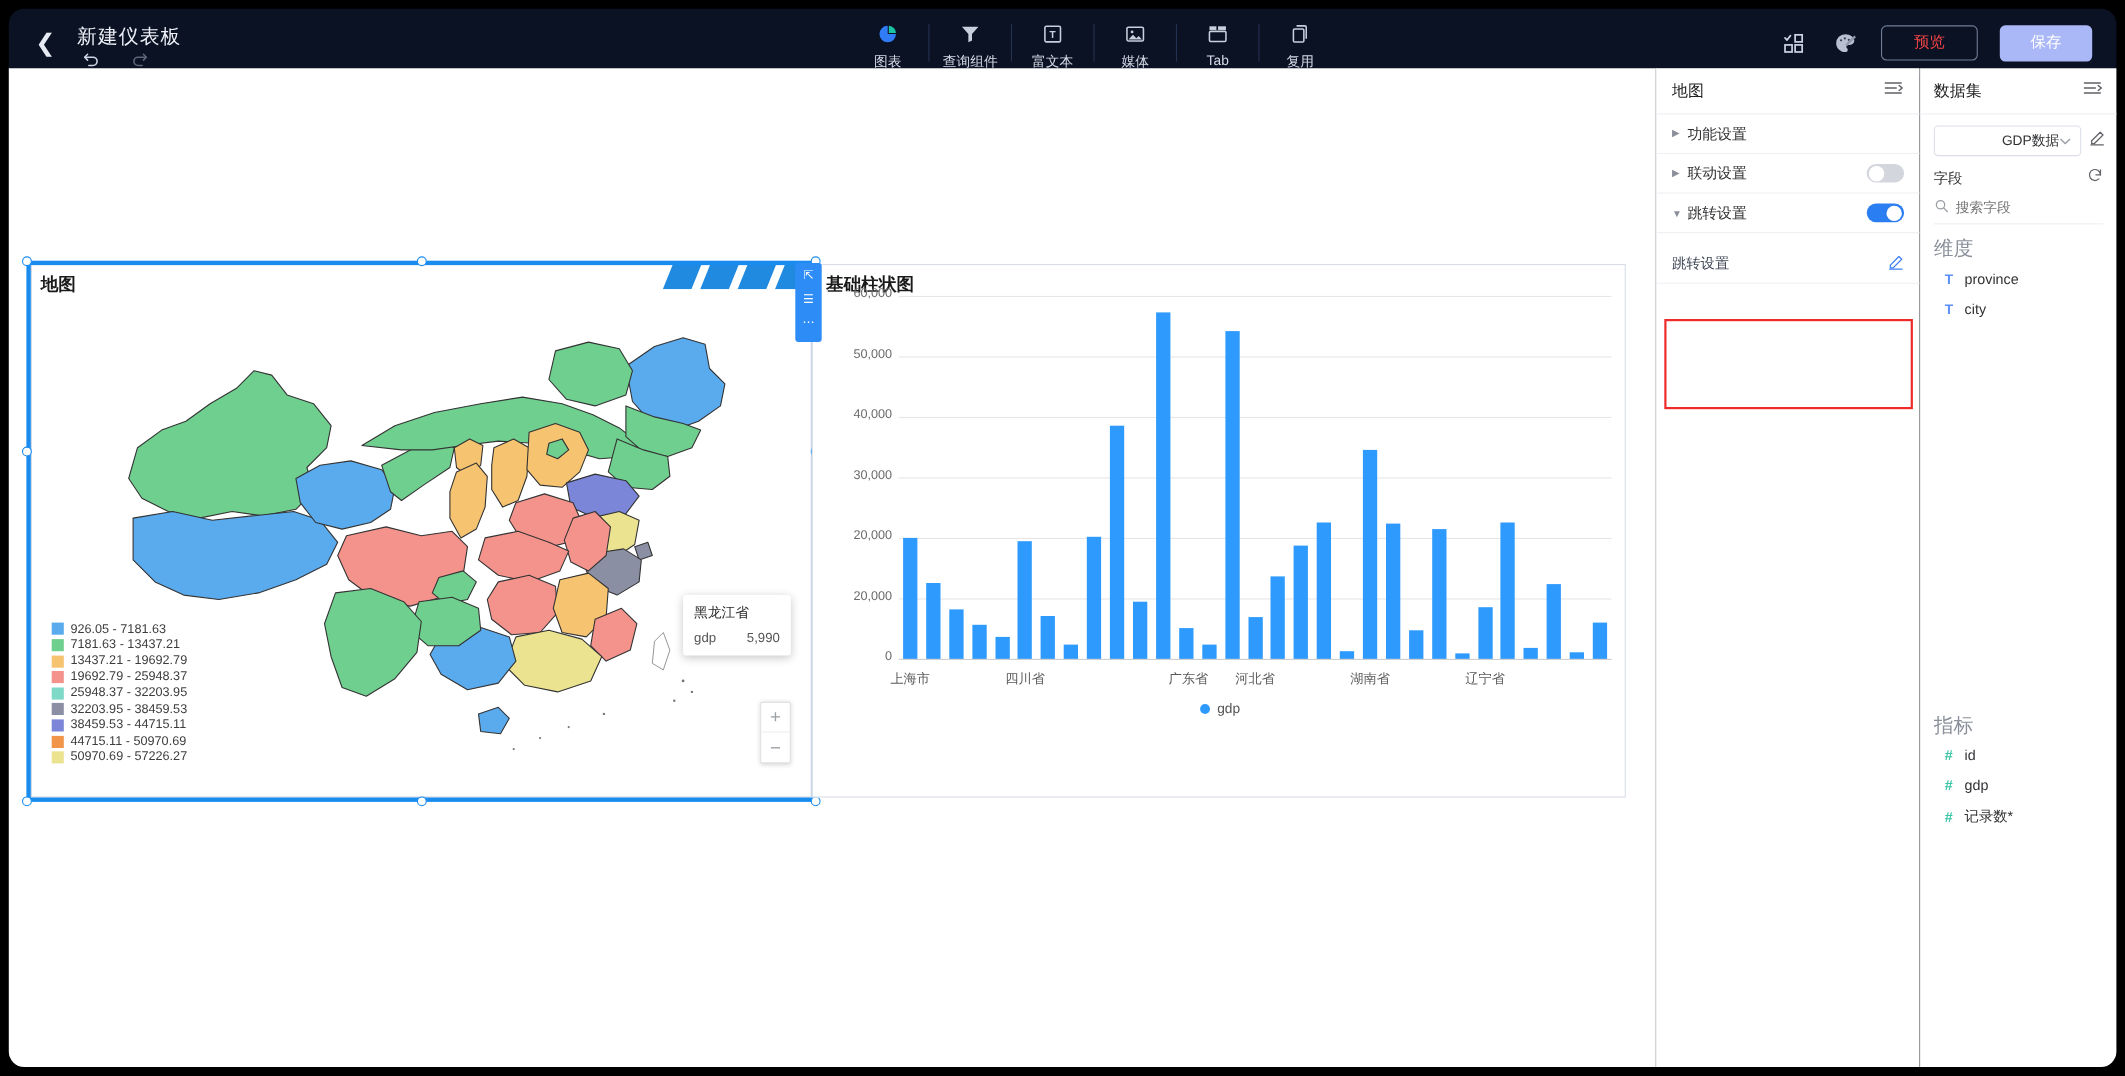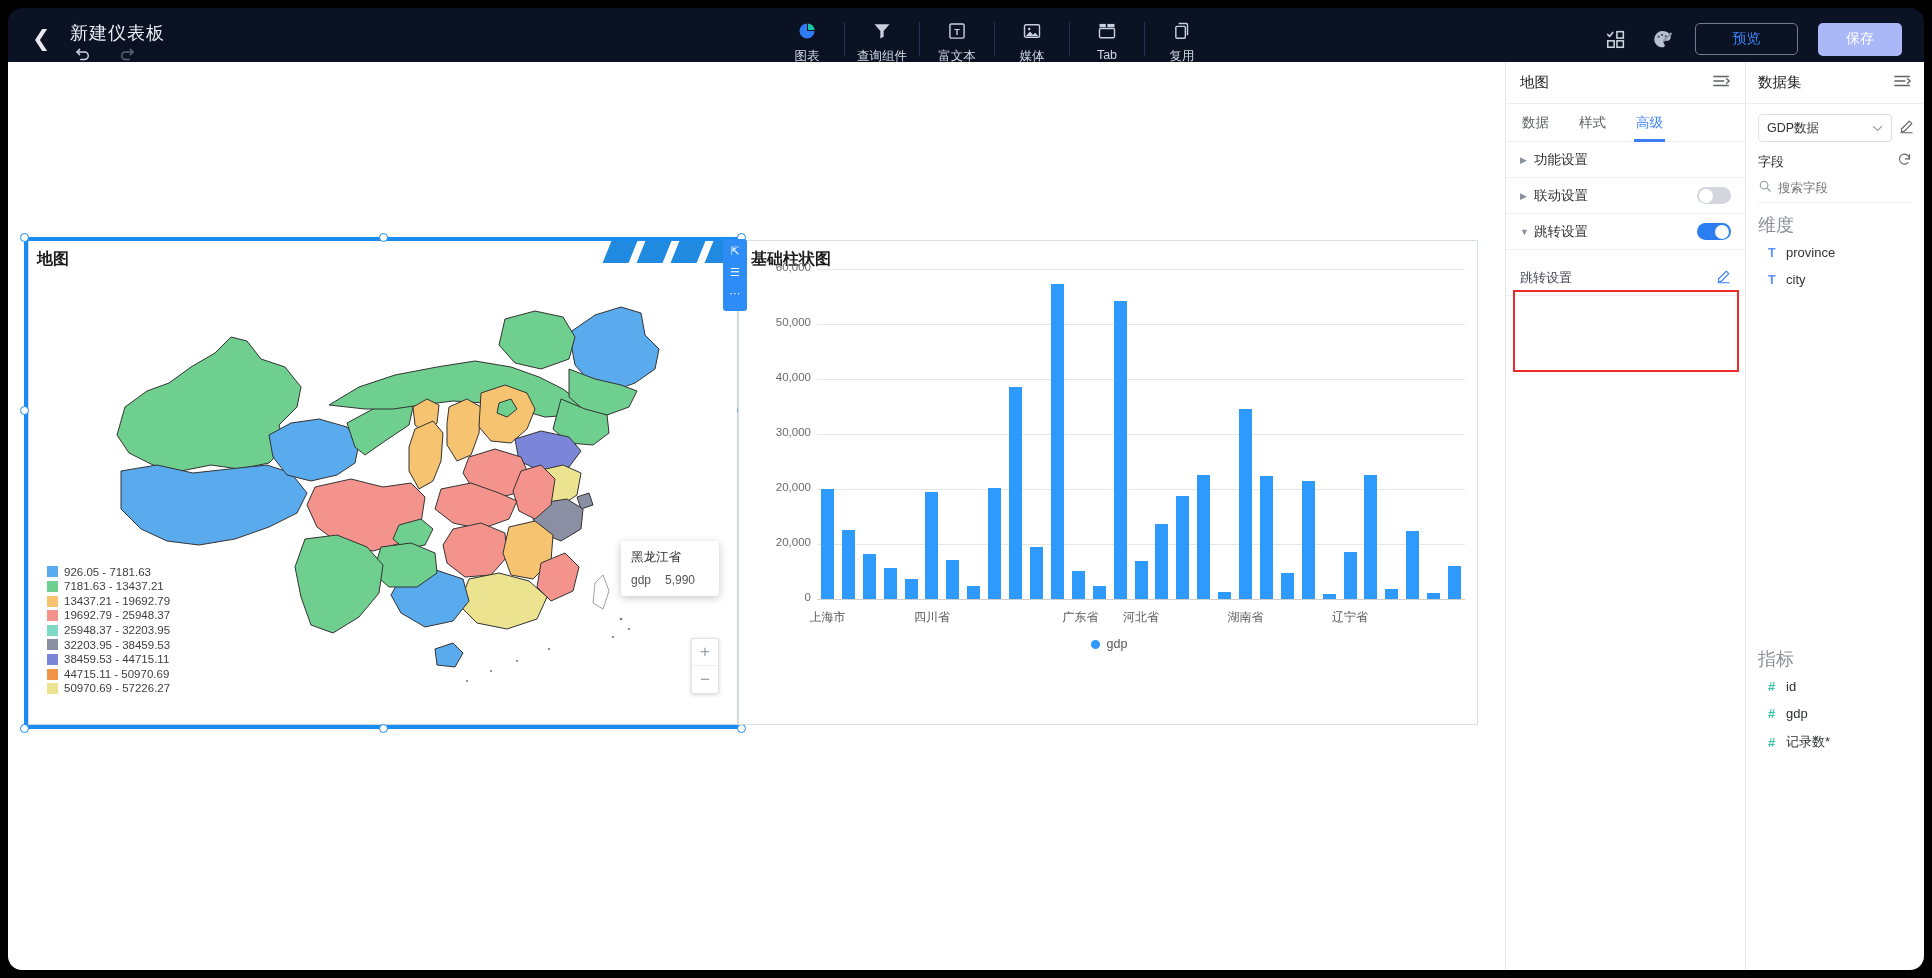--- a/index.html
+++ b/index.html
@@ -32,21 +32,21 @@
     width:58px; display:flex; flex-direction:column; align-items:center; gap:6px;
     cursor:pointer; padding-top:6px; position:relative;
   }
   .tool .ticon { height:22px; display:flex; align-items:center; justify-content:center; }
   .tool .tlabel { color:#d4dae6; font-size:12.5px; white-space:nowrap; }
   .tool-sep { width:1px; height:34px; background:#243150; margin:8px 8px 0 8px; }
 
   .hdr-right { position:absolute; right:22px; top:0; height:62px; display:flex; align-items:center; gap:20px; }
   .ic-btn { width:26px; height:26px; display:flex; align-items:center; justify-content:center; cursor:pointer; }
   .btn-ghost {
-    width:103px; height:32px; border:1px solid #6f7d96; border-radius:5px; color:#3b82f6;
+    width:88px; height:32px; border:1px solid #6f7d96; border-radius:5px; color:#ef4444;
     font-size:14px; display:flex; align-items:center; justify-content:center; cursor:pointer; background:transparent;
   }
   .btn-primary {
     width:84px; height:33px; border-radius:5px; background:#aab8f7; color:#fff;
     font-size:14px; display:flex; align-items:center; justify-content:center; cursor:pointer; border:none;
   }
 
   
   .canvas {
     position:absolute; left:8px; top:62px; width:1497px; height:908px;
@@ -90,21 +90,21 @@
     position:absolute; right:18px; bottom:30px; width:28px; background:#fff;
     border:1px solid #e2e2e2; box-shadow:0 1px 4px rgba(0,0,0,.16); border-radius:2px;
   }
   .zoom-ctl div {
     height:27px; display:flex; align-items:center; justify-content:center;
     color:#9aa0a6; font-size:17px; cursor:pointer;
   }
   .zoom-ctl div:first-child { border-bottom:1px solid #eee; }
   .map-tip {
     position:absolute; left:592px; top:300px; width:98px; background:#fff;
-    box-shadow:0 2px 9px rgba(0,0,0,.22); border-radius:3px; padding:8px 24px 9px 10px;
+    box-shadow:0 2px 9px rgba(0,0,0,.22); border-radius:3px; padding:8px 10px 9px 10px;
   }
   .map-tip .t-name { font-size:12.5px; color:#2a2a2a; margin-bottom:7px; }
   .map-tip .t-row { display:flex; justify-content:space-between; font-size:12px; color:#555; }
 
   
   .bar-widget {
     position:absolute; left:730px; top:178px; width:740px; height:485px;
     background:#fff; border:1px solid #d9dee6;
   }
   .bar-title { position:absolute; left:12px; top:8px; font-size:16px; font-weight:bold; color:#1a1a1a; }
@@ -161,21 +161,21 @@
     position:absolute; left:1745px; top:62px; width:179px; height:908px;
     background:#fff; border-left:1px solid #e4e7ec; border-bottom-right-radius:14px;
   }
   .ds-head {
     height:42px; display:flex; align-items:center; justify-content:space-between;
     padding:0 12px; border-bottom:1px solid #eceef2;
   }
   .ds-sel-row { display:flex; align-items:center; gap:7px; padding:10px 10px 4px 12px; }
   .ds-select {
     flex:1; height:28px; border:1px solid #dcdfe6; border-radius:4px;
-    display:flex; align-items:center; justify-content:space-between; padding:0 8px;
+    display:flex; align-items:center; justify-content:flex-end; padding:0 8px;
     font-size:12.5px; color:#303133; cursor:pointer;
   }
   .ds-fields-row { display:flex; align-items:center; justify-content:space-between; padding:6px 12px 2px 12px; }
   .ds-lbl { font-size:13px; color:#303133; }
   .ds-search {
     margin:4px 12px 0 12px; height:26px; display:flex; align-items:center; gap:6px;
     border-bottom:1px solid #eceef2; padding-bottom:3px;
   }
   .ds-search input {
     border:none; outline:none; font-size:12.5px; color:#303133; width:118px; background:transparent;
@@ -536,25 +536,20 @@
       <span>
         <svg width="18" height="16" viewBox="0 0 20 16" fill="none" stroke="#606266" stroke-width="1.6" stroke-linecap="round">
           <line x1="1" y1="3" x2="17" y2="3"></line>
             <line x1="1" y1="8" x2="12" y2="8"></line>
             <line x1="1" y1="13" x2="17" y2="13"></line>
           <polyline points="15,5.5 18,8 15,10.5" stroke-width="1.5"></polyline>
         </svg>
       </span>
     </div>
 
-    <div class="sp-tabs">
-      <div class="sp-tab">数据</div>
-      <div class="sp-tab">样式</div>
-      <div class="sp-tab active">高级</div>
-    </div>
 
     <div class="acc-row">
       <span class="caret">▶</span>
       <span>功能设置</span>
     </div>
 
     <div class="acc-row">
       <span class="caret">▶</span>
       <span>联动设置</span>
       <span class="switch"></span>

